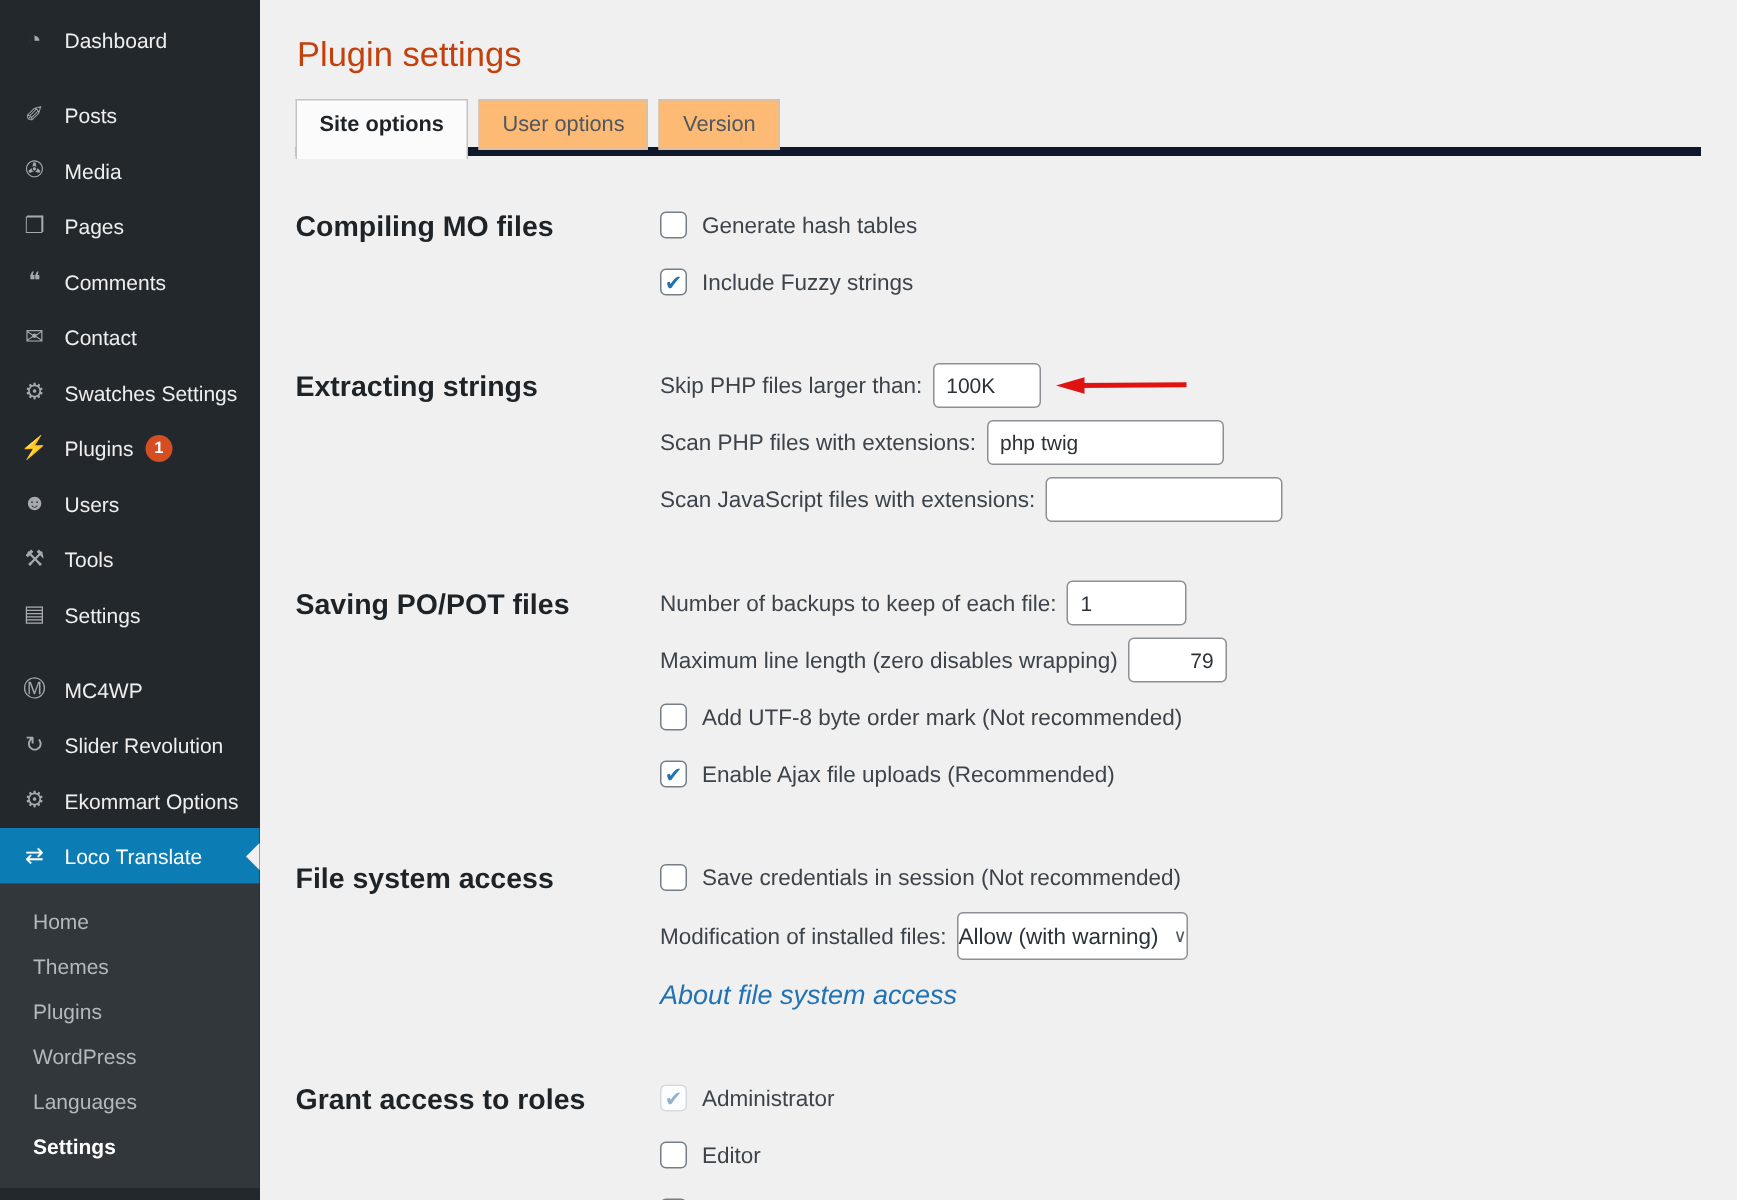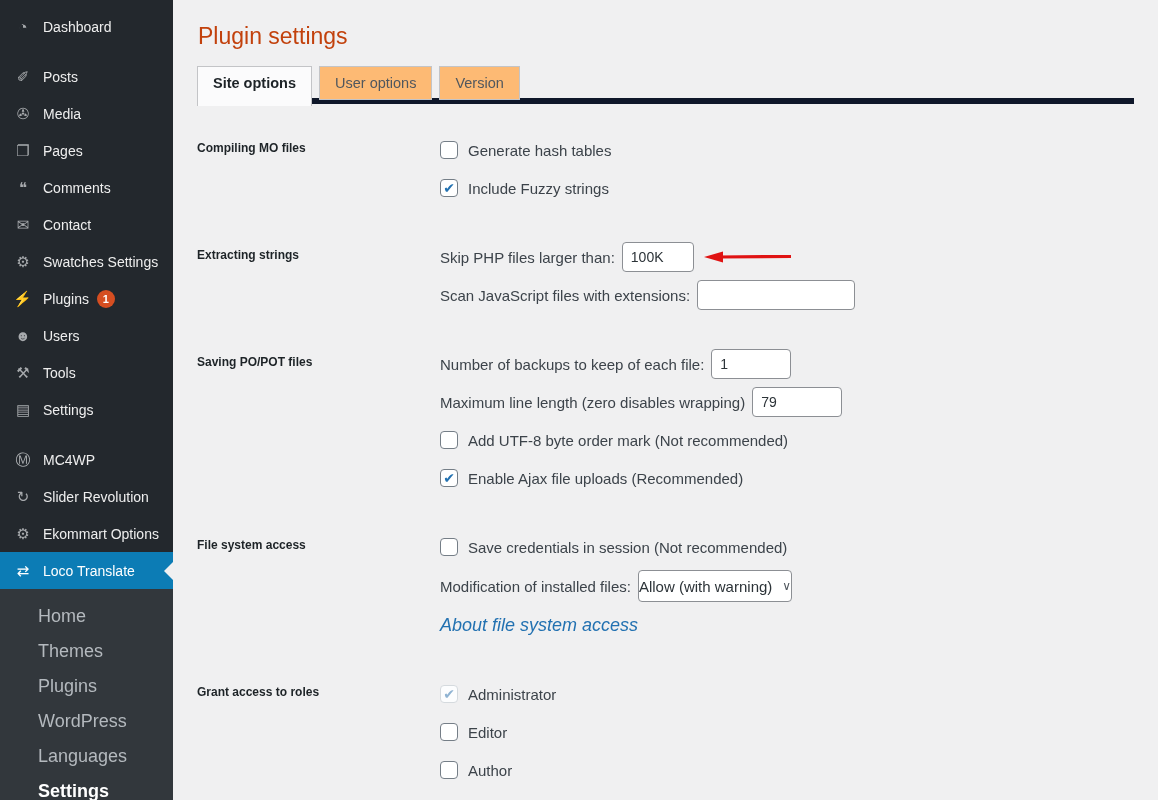--- a/index.html
+++ b/index.html
@@ -34,21 +34,21 @@
     font-size:11px; line-height:18px; text-align:center; font-weight:bold;
   }
   .current-arrow {
     position:absolute; right:0; top:50%; transform:translateY(-50%);
     width:0; height:0;
     border-top:9px solid transparent; border-bottom:9px solid transparent;
     border-right:9px solid #f0f0f1;
   }
   #submenu { background:#32373c; padding:10px 0 13px; }
   .sub-item {
-    padding:7px 0 7px 38px; font-size:18px; color:#b4b9be; cursor:pointer;
+    padding:7px 0 7px 22px; font-size:14px; color:#b4b9be; cursor:pointer;
     white-space:nowrap;
   }
   .sub-item.current { color:#ffffff; font-weight:bold; }
 
   
   #content { margin-left:173px; padding:16px 24px 0 24px; }
   h1#page-title {
     font-size:23px; font-weight:400; color:#c2410c; margin:5px 0 0 1px;
     line-height:30px;
   }
@@ -62,21 +62,21 @@
     white-space:nowrap; position:relative;
   }
   .tab.active {
     background:#fbfbfc; color:#1d2327; font-weight:bold;
     padding-bottom:15px; border-bottom:none; z-index:2;
   }
 
   #form { margin-top:31px; }
   .section { display:flex; margin-bottom:31px; }
   .sec-label {
-    width:243px; flex:none; font-size:12px; font-weight:bold;
+    width:243px; flex:none; font-size:19px; font-weight:bold;
     color:#1d2327; padding-top:6px;
   }
   .rows { flex:1; }
   .row {
     display:flex; align-items:center; min-height:30px; margin-bottom:8px;
     font-size:15px; color:#3c434a;
   }
   .row .f-label { margin-right:7px; white-space:nowrap; }
   input.txt {
     height:30px; border:1px solid #8c8f94; border-radius:4px;
@@ -211,35 +211,39 @@
             <label class="f-label">Skip PHP files larger than:</label>
             <input class="txt" value="100K" style="width: 72px;">
             <span class="arrow-annotation">
               <svg width="92" height="16" viewBox="0 0 92 16">
                 <line x1="89" y1="7.5" x2="16" y2="8" stroke="#e01313" stroke-width="3.2"></line>
                 <polygon points="2,8 21,2.5 21,13.5" fill="#e01313"></polygon>
               </svg>
             </span>
           </div>
           <div class="row">
+            <label class="f-label">Scan PHP files with extensions:</label>
+            <input class="txt" value="php twig" style="width: 158px;">
+          </div>
+          <div class="row">
             <label class="f-label">Scan JavaScript files with extensions:</label>
             <input class="txt" style="width: 158px;">
           </div>
         </div>
       </div>
       <div class="section">
         <div class="sec-label">Saving PO/POT files</div>
         <div class="rows">
           <div class="row">
             <label class="f-label">Number of backups to keep of each file:</label>
             <input class="txt" value="1" style="width: 80px;">
           </div>
           <div class="row">
             <label class="f-label">Maximum line length (zero disables wrapping)</label>
-            <input class="txt" value="79" style="width: 90px;">
+            <input class="txt" value="79" style="width: 66px; text-align: right;">
           </div>
           <div class="row">
             <span class="cb"></span>
             <label class="cb-label">Add UTF-8 byte order mark (Not recommended)</label>
           </div>
           <div class="row">
             <span class="cb">✔</span>
             <label class="cb-label">Enable Ajax file uploads (Recommended)</label>
           </div>
         </div>

